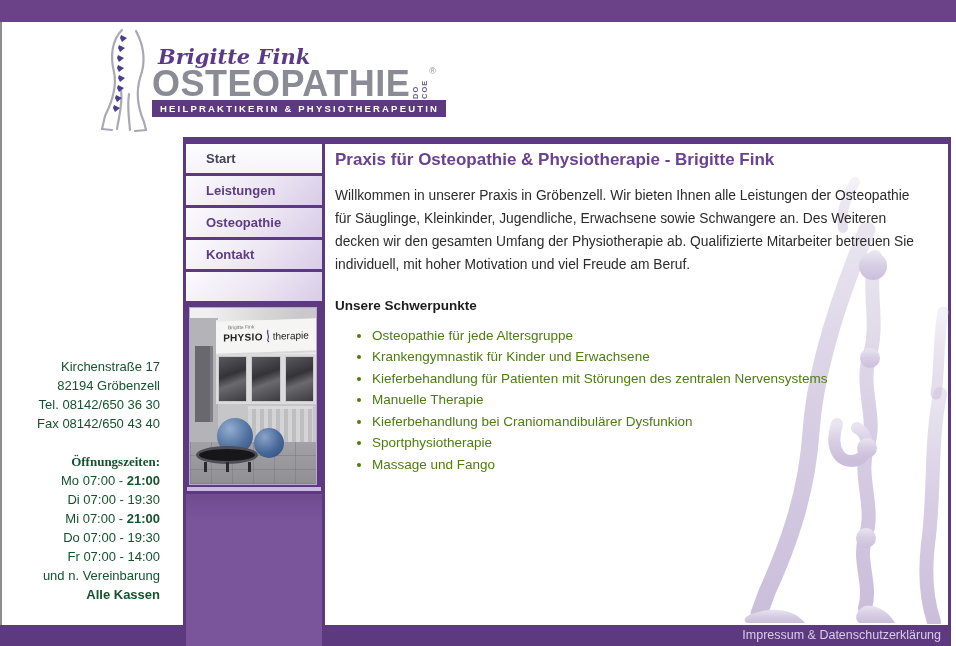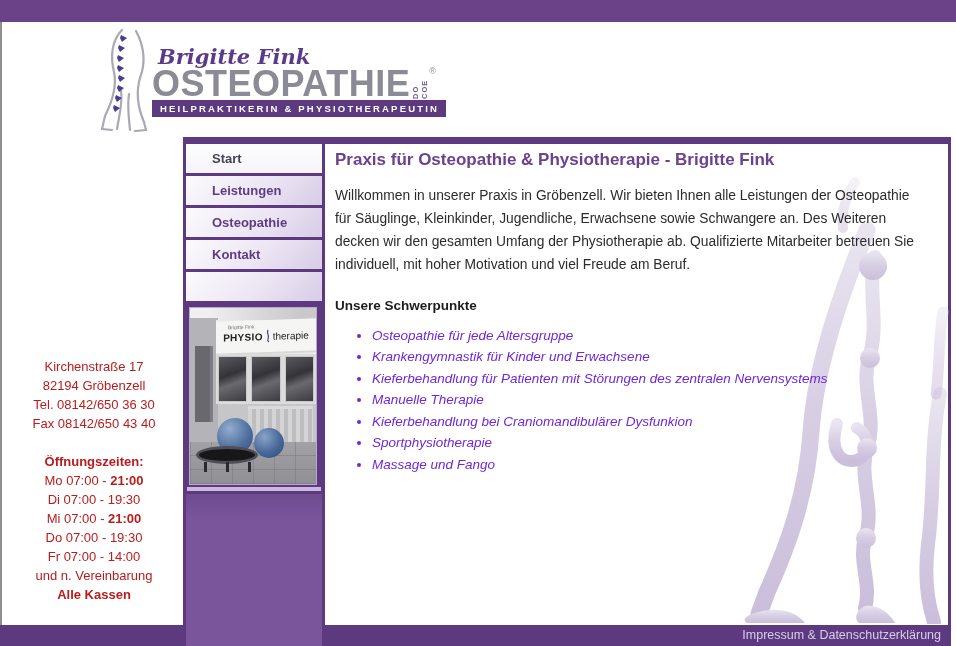--- a/index.html
+++ b/index.html
@@ -35,35 +35,35 @@
     font-size:7.5px;font-weight:bold;color:#6a5a8a;letter-spacing:1px;
     height:28px;margin:3px 0 0 1px;
   }
   .logo-reg{font-size:9px;color:#8b8b95;margin-top:-2px;}
   .logo-banner{
     background:#5d3a7f;color:#ffffff;font-size:9.5px;font-weight:bold;
     letter-spacing:2.2px;padding:3px 7px 3px 8px;margin-top:0;width:fit-content;
   }
   
   .contact{
-    position:absolute;left:16px;top:357px;width:156px;text-align:center;
-    color:#b91c1c;font-size:13px;line-height:19px;
+    position:absolute;left:4px;top:357px;width:156px;text-align:right;
+    color:#14532d;font-size:13px;line-height:19px;
   }
   .contact .hours-block{margin-top:19px;}
-  .contact .hours-title{font-weight:bold;}
+  .contact .hours-title{font-weight:bold;font-family:Liberation Serif, serif;}
   .contact b{font-weight:bold;}
   .contact .kassen{font-weight:bold;}
   
   .navcol{
     position:absolute;left:183px;top:144px;width:142px;height:502px;
     background:#5d3a7f;display:flex;flex-direction:column;z-index:3;
   }
   .nav-item{
     height:29px;margin:0 3px 3px 3px;display:flex;align-items:center;
-    padding-left:26px;font-size:13px;font-weight:bold;color:#5e3c85;cursor:pointer;
+    padding-left:20px;font-size:13px;font-weight:bold;color:#5e3c85;cursor:pointer;
     background:linear-gradient(135deg,#fbfafd 0%,#ece5f3 55%,#d8cce7 100%);
   }
   .nav-item.active{
     background:linear-gradient(180deg,#fdfdfe 0%,#f5f3f8 100%);
     color:#45445a;
   }
   .nav-item.spacer{cursor:default;}
   
   .photo{
     margin:3px 6px 0 6px;width:126px;height:176px;position:relative;
@@ -109,21 +109,21 @@
   .content{
     position:absolute;left:325px;top:144px;width:623px;height:481px;background:#ffffff;
     padding:0;z-index:1;
   }
   .watermark{position:absolute;left:392px;top:18px;width:235px;height:462px;pointer-events:none;}
   .content-inner{position:relative;z-index:2;padding:0 0 0 10px;}
   .page-title{color:#6b4191;font-size:17px;font-weight:bold;margin:6px 0 0 0;}
   .intro{color:#2b2b2b;font-size:13.8px;line-height:23px;max-width:580px;}
   .focus-title{color:#1c1c1c;font-size:13.5px;font-weight:bold;margin-top:22px;}
   .focus-list{margin:15px 0 0 0;padding-left:37px;}
-  .focus-list li{color:#6d28d9;font-size:13.5px;margin-bottom:6.5px;font-style:italic;}
+  .focus-list li{color:#4d7c0f;font-size:13.5px;margin-bottom:6.5px;}
 </style>
 </head>
 <body>
 
 <div class="left-edge"></div>
 <div class="topbar"></div>
 
 <div class="logo">
   <svg class="logo-fig" viewBox="0 0 64 106">
     <g fill="none" stroke="#a9a9b5" stroke-width="2.2" stroke-linecap="round">

